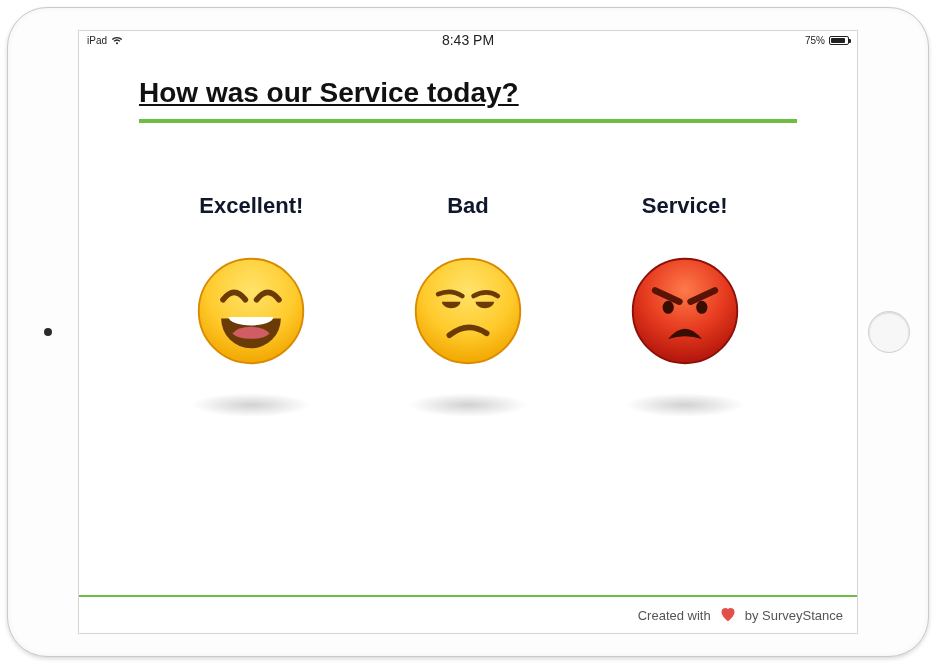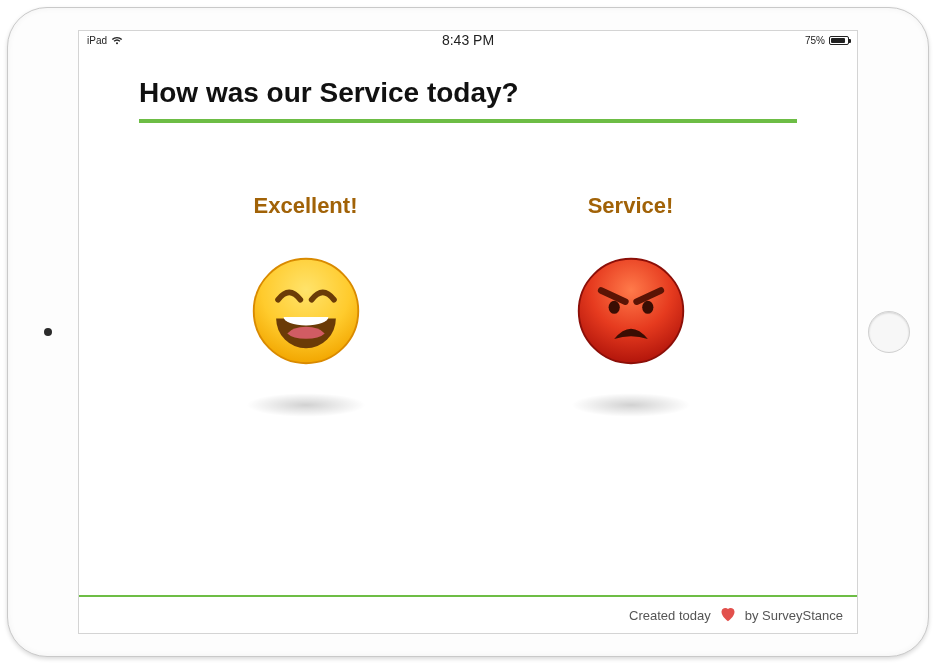--- a/index.html
+++ b/index.html
@@ -45,35 +45,36 @@
   .status-left, .status-right { display: flex; align-items: center; gap: 4px; }
   .status-center { position: absolute; left: 50%; transform: translateX(-50%); font-size: 14px; }
 
   .content {
     flex: 1; padding: 28px 60px 0 60px; position: relative;
     display: flex; flex-direction: column;
   }
   .question {
     font-size: 28px; font-weight: 700; color: #111;
     padding-bottom: 10px;
+    text-decoration: underline;
   }
   .underline {
     height: 4px; background: #6dbd45; width: 100%; margin-bottom: 70px;
   }
 
   .options {
     display: flex; justify-content: space-between; gap: 0;
     padding: 0 4px;
   }
   .option {
     flex: 1; display: flex; flex-direction: column; align-items: center;
     cursor: pointer;
   }
   .opt-label {
-    font-size: 22px; font-weight: 700; color: #a16207; margin-bottom: 36px;
+    font-size: 22px; font-weight: 700; color: #0f172a; margin-bottom: 36px;
     white-space: nowrap;
   }
   .emoji {
     width: 112px; height: 112px; position: relative;
   }
   .shadow {
     width: 120px; height: 24px; border-radius: 50%;
     background: radial-gradient(ellipse at center, rgba(0,0,0,.18) 0%, rgba(0,0,0,0) 70%);
     margin-top: 26px;
   }
@@ -158,20 +159,43 @@
 
               <path d="M28 68 a32 32 0 0 0 64 0 z" fill="#6b3b07"></path>
               <path d="M36 68 a24 20 0 0 0 48 0 z" fill="#fff" transform="translate(0,-1) scale(1,.45) translate(0,82)"></path>
               <path d="M40 92 a22 12 0 0 1 40 0 a22 10 0 0 1 -40 0z" fill="#d15c63" transform="translate(0,-8)"></path>
             </svg>
           </div>
           <div class="shadow"></div>
         </div>
 
 
+        <div class="option">
+          <div class="opt-label">Bad</div>
+          <div class="emoji">
+            <svg viewBox="0 0 120 120" width="112" height="112">
+              <defs>
+                <radialGradient id="gY3" cx="50%" cy="30%" r="70%">
+                  <stop offset="0%" stop-color="#ffe36b"></stop>
+                  <stop offset="60%" stop-color="#ffcb2d"></stop>
+                  <stop offset="100%" stop-color="#f2a600"></stop>
+                </radialGradient>
+              </defs>
+              <circle cx="60" cy="60" r="56" fill="url(#gY3)" stroke="#d98a00" stroke-width="2"></circle>
+
+              <path d="M28 42 q14 -6 26 2" stroke="#6b3b07" stroke-width="5" fill="none" stroke-linecap="round"></path>
+              <path d="M66 44 q14 -8 26 0" stroke="#6b3b07" stroke-width="5" fill="none" stroke-linecap="round"></path>
+              <path d="M32 50 a10 7 0 0 0 20 0 z" fill="#6b3b07"></path>
+              <path d="M68 50 a10 7 0 0 0 20 0 z" fill="#6b3b07"></path>
+
+              <path d="M40 86 q20 -16 40 -2" fill="none" stroke="#6b3b07" stroke-width="6" stroke-linecap="round"></path>
+            </svg>
+          </div>
+          <div class="shadow"></div>
+        </div>
 
         <div class="option">
           <div class="opt-label">Service!</div>
           <div class="emoji">
             <svg viewBox="0 0 120 120" width="112" height="112">
               <defs>
                 <radialGradient id="gR1" cx="50%" cy="30%" r="70%">
                   <stop offset="0%" stop-color="#ff7a4a"></stop>
                   <stop offset="55%" stop-color="#e63b1f"></stop>
                   <stop offset="100%" stop-color="#b2150b"></stop>
@@ -189,21 +213,21 @@
             </svg>
           </div>
           <div class="shadow"></div>
         </div>
 
       </div>
     </div>
 
     <div class="footer-rule"></div>
     <div class="footer">
-      <span>Created today</span>
+      <span>Created with</span>
       <span class="heart">
         <svg width="18" height="16" viewBox="0 0 24 22">
           <path d="M12 21s-9-6.2-9-13A5.5 5.5 0 0 1 12 4a5.5 5.5 0 0 1 9 4c0 6.8-9 13-9 13z" fill="#e2504c"></path>
         </svg>
       </span>
       <span>by SurveyStance</span>
     </div>
 
   </div>
 </div>

